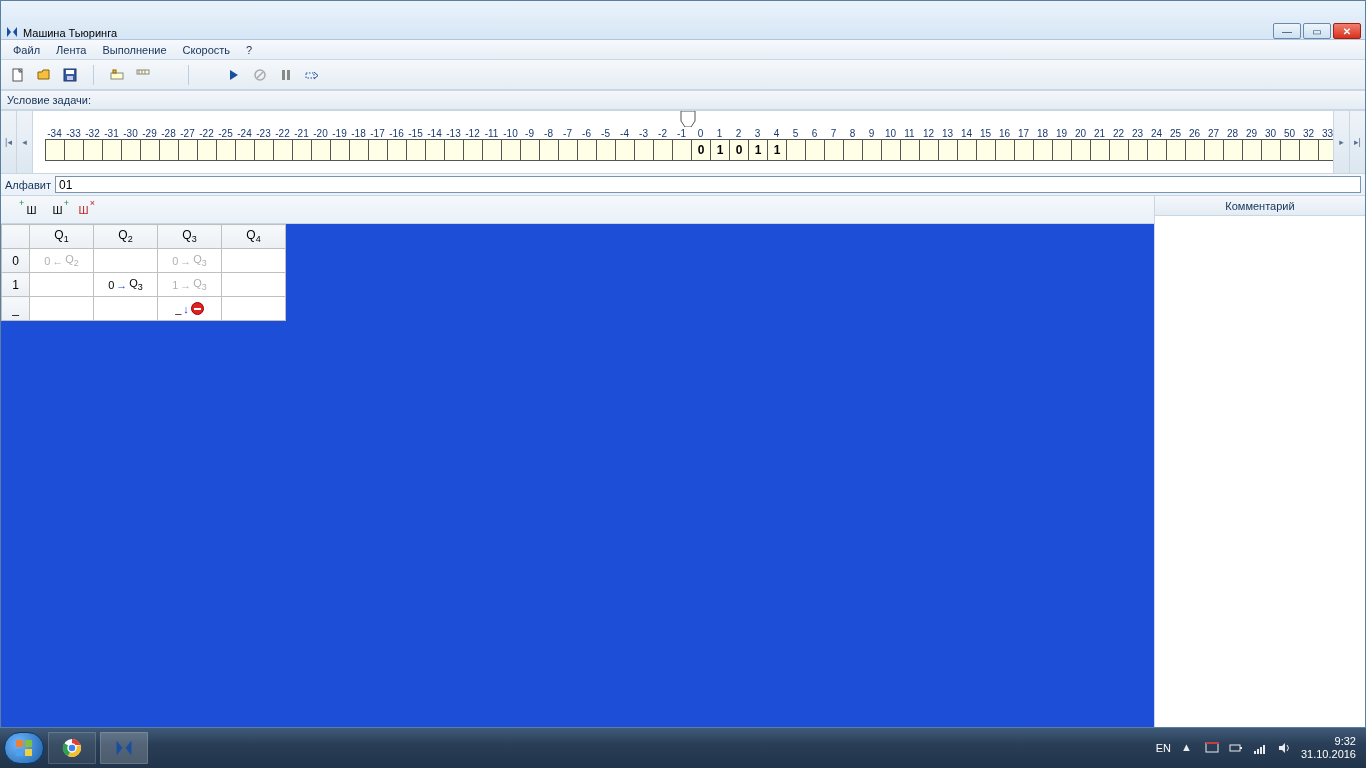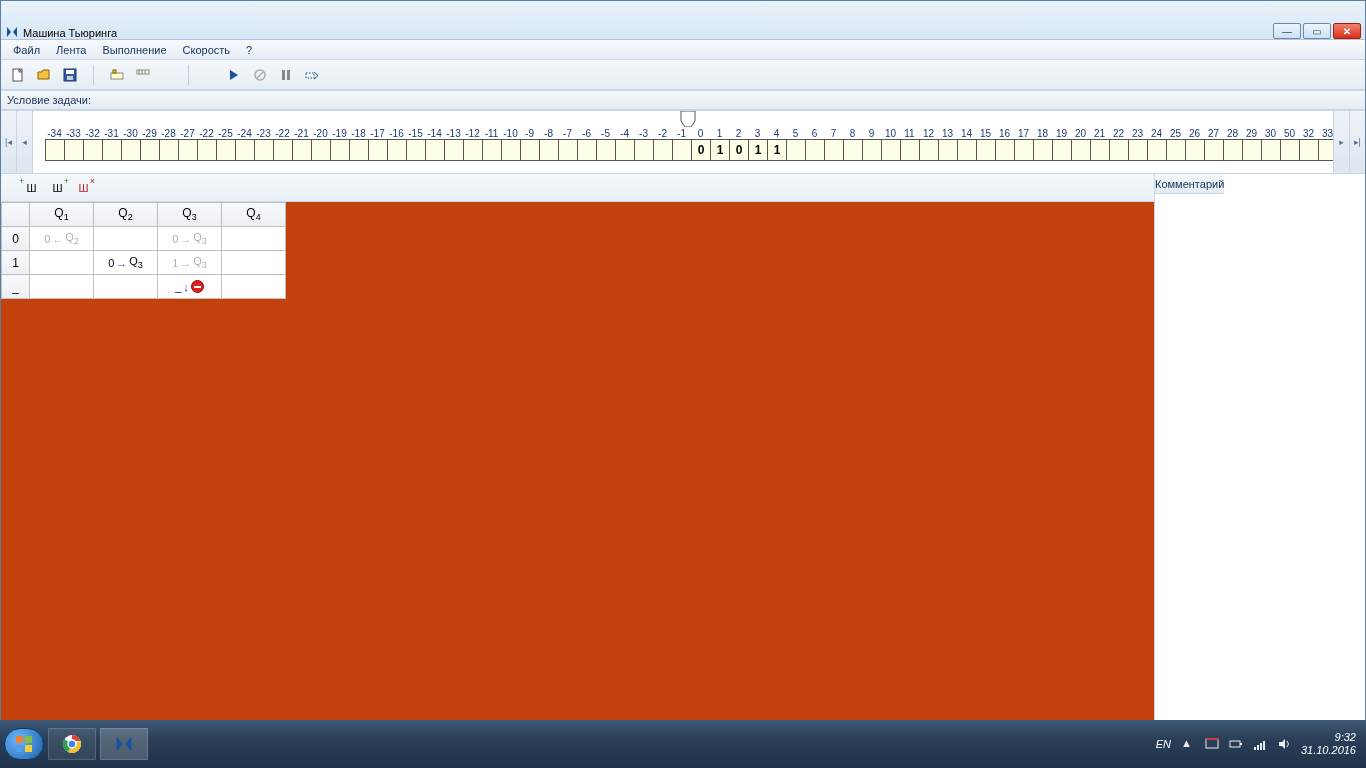--- a/index.html
+++ b/index.html
@@ -41,45 +41,45 @@
 .cell:last-child .box{border-right:1px solid #555;}
 .head{position:absolute;top:0;width:20px;height:16px;pointer-events:none;}
 .head svg{width:20px;height:16px;}
 
 .alpha-row{height:22px;display:flex;align-items:center;padding:0 4px;border-bottom:1px solid #c9d6e3;background:linear-gradient(#f5f8fb,#e9f0f7);}
 .alpha-row label{color:#15325a;margin-right:4px;}
 .alpha-input{flex:1;height:17px;border:1px solid #7a94b0;padding:0 3px;font-size:12px;background:#fff;}
 
 .lower{flex:1;display:flex;min-height:0;}
 .left-col{flex:1;display:flex;flex-direction:column;border-right:1px solid #c9d6e3;min-width:0;}
-.right-col{width:210px;display:flex;flex-direction:row;}
+.right-col{width:210px;display:flex;flex-direction:column;}
 .comment-head{height:20px;background:linear-gradient(#f4f7fb,#e4ecf3);border-bottom:1px solid #c9d6e3;display:flex;align-items:center;justify-content:center;color:#15325a;}
 .comment-body{flex:1;background:#fff;}
 
 .state-toolbar{height:28px;background:linear-gradient(#f5f8fb,#e9f0f7);border-bottom:1px solid #c9d6e3;display:flex;align-items:center;padding:0 20px;gap:6px;}
 .stb{width:20px;height:20px;display:flex;align-items:center;justify-content:center;font-size:12px;position:relative;}
 
-.grid-wrap{flex:1;overflow:auto;background:#c2410c;}
+.grid-wrap{flex:1;overflow:auto;background:#1d4ed8;}
 table.rules{border-collapse:collapse;}
 table.rules th, table.rules td{border:1px solid #c0c0c0;height:24px;text-align:center;font-size:12px;}
 table.rules th{background:linear-gradient(#f7f9fb,#ebf0f5);font-weight:normal;color:#000;}
 table.rules th.rowh{width:28px;}
 table.rules th.colh{width:64px;}
 table.rules td{width:64px;background:#fff;color:#000;}
 .sub{font-size:9px;vertical-align:sub;}
 .rule{display:inline-flex;align-items:center;gap:2px;font-size:12px;}
 .rule .sym{color:#000;}
 .rule.gray .sym, .rule.gray .q{color:#b0b0b0;}
 .rule.gray .arr{color:#b0b0b0;}
 .arr{color:#1a3fd0;font-weight:bold;}
 .q{color:#000;}
 .stop-icon{display:inline-flex;width:13px;height:13px;border-radius:50%;background:#d22;border:1px solid #900;align-items:center;justify-content:center;}
 .stop-icon::after{content:"";width:7px;height:2px;background:#fff;}
 
-.taskbar{position:absolute;left:0;right:0;bottom:0;height:48px;background:linear-gradient(#3f5a78,#2a3f57 40%,#1f334a);display:flex;align-items:center;padding:0 4px;font-style:italic;}
+.taskbar{position:absolute;left:0;right:0;bottom:0;height:40px;background:linear-gradient(#3f5a78,#2a3f57 40%,#1f334a);display:flex;align-items:center;padding:0 4px;}
 .start{width:40px;height:32px;border-radius:16px;background:radial-gradient(circle at 35% 35%, #6fb6ff,#1a5fa8);border:1px solid #0b3a66;display:flex;align-items:center;justify-content:center;}
 .tb-app{width:48px;height:32px;margin-left:4px;background:rgba(255,255,255,0.08);border:1px solid rgba(255,255,255,0.15);display:flex;align-items:center;justify-content:center;border-radius:1px;}
 .tb-app.active{background:rgba(255,255,255,0.2);}
 .tray{margin-left:auto;display:flex;align-items:center;gap:10px;color:#fff;font-size:11px;padding-right:6px;}
 .tray .clock{text-align:right;line-height:13px;}
 .tray-ico{width:14px;height:14px;display:inline-block;opacity:0.9;}
 </style>
 </head>
 <body>
 
@@ -457,20 +457,24 @@
       <div class="head" id="head" style="left: 645px;">
         <svg viewBox="0 0 20 16">
             <path d="M3 0 L17 0 L17 10 L13 16 L7 16 L3 10 Z" fill="#fff" stroke="#555"></path>
           </svg>
       </div>
     </div>
     <div class="tape-nav r">▸</div>
     <div class="tape-nav r">▸|</div>
   </div>
 
+  <div class="alpha-row">
+    <label>Алфавит</label>
+    <input class="alpha-input" value="01" style="">
+  </div>
 
   <div class="lower">
     <div class="left-col">
       <div class="state-toolbar">
         <div class="stb">
             <span style="color:#1a8a3a;font-size:9px;position:absolute;left:-2px;top:-2px;">+</span>
             <span style="letter-spacing:-1px;">Ш</span>
           </div>
         <div class="stb">
             <span style="letter-spacing:-1px;">Ш</span>

